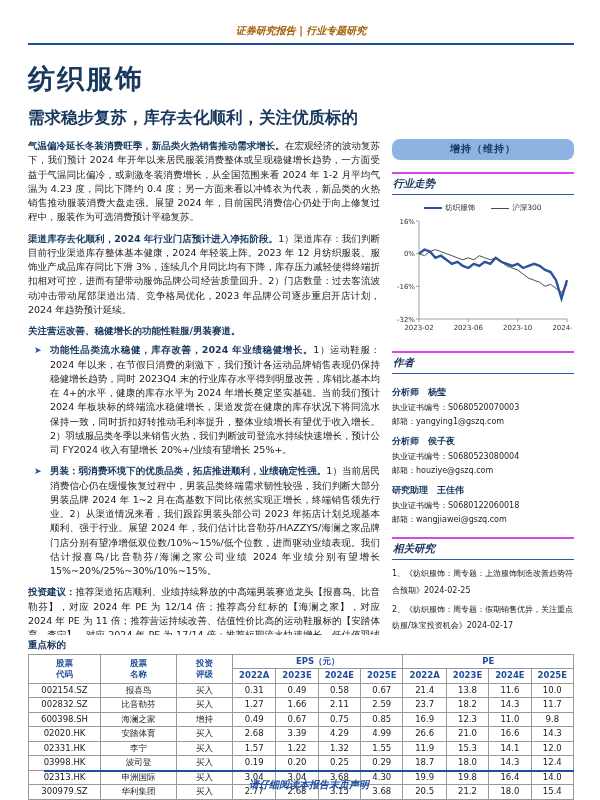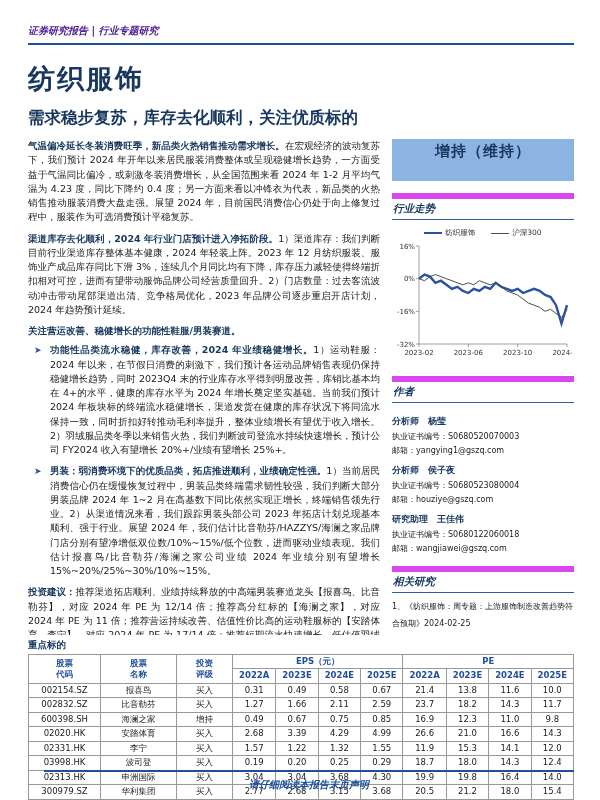--- a/index.html
+++ b/index.html
@@ -1,21 +1,21 @@
 <!DOCTYPE html>
 <html><head>
 <meta charset="utf-8">
 <style>
   * { margin:0; padding:0; box-sizing:border-box; }
   html,body { width:600px; height:800px; background:#fff; overflow:hidden;
     font-family:"DejaVu Sans","Liberation Sans",sans-serif; color:#1a1a1a; }
   .page { width:600px; height:800px; padding:24px 26px 0 28px; position:relative; }
 
   
-  .hdr { text-align:left; color:#4c1d95; }
+  .hdr { text-align:center; color:#a16207; }
   .hdr-cat { font-size:10px; font-weight:bold; font-style:italic; }
   .hdr-date { font-size:9px; font-weight:bold; font-style:italic; margin-top:2px; }
   .hdr-rule { border-bottom:2.5px solid #1f4e9c; margin-top:5px; }
 
   
   .title { margin-top:16px; font-size:27px; font-weight:bold; color:#17375e; letter-spacing:2px; }
   .subtitle { margin-top:10px; font-size:16.5px; font-weight:bold; color:#17375e; }
 
   
   .main-row { display:flex; margin-top:10px; height:496px; overflow:hidden; }
@@ -24,25 +24,25 @@
 
   .para { font-size:9.5px; line-height:1.5; text-align:justify; margin-bottom:7px; }
   .para b.lead { color:#17375e; }
   .para.heading { color:#17375e; font-weight:bold; margin-bottom:5px; }
   .bullet { display:flex; font-size:9.5px; line-height:1.5; margin-bottom:7px; }
   .bullet .marker { width:14px; flex:none; color:#2a52a0; font-size:9px; padding-left:6px; padding-top:1px; }
   .bullet .btext { flex:1; text-align:justify; padding-left:8px; }
   .bullet .btext b.lead { color:#17375e; }
 
   
-  .rating-banner { background:#8db3e2; color:#17375e; font-weight:bold; font-size:15px;
-    text-align:center; padding:3px 0 20px; letter-spacing:1px; }
+  .rating-banner { background:#8db3e2; color:#17375e; font-weight:bold; font-size:10px;
+    text-align:center; padding:3px 0 4px; letter-spacing:1px;border-radius:8px; }
   .side-sec { margin-top:12px; }
   .side-sec-title { color:#17375e; font-weight:bold; font-style:italic; font-size:10.5px;
-    border-top:6px solid #d946ef; border-bottom:1.5px solid #2a5caa; padding:3px 1px 3px; }
+    border-top:2px solid #d946ef; border-bottom:1.5px solid #2a5caa; padding:3px 1px 3px; }
   .chart-wrap { margin-top:8px; }
   .legend { display:flex; justify-content:center; gap:16px; font-size:7.5px; color:#333; margin-bottom:2px; }
   .legend .li { display:flex; align-items:center; gap:3px; }
   .legend .sw { display:inline-block; width:18px; }
   .authors { padding-top:4px; }
   .author { margin-top:8px; }
   .author .who { color:#17375e; font-weight:bold; font-size:9px; margin-bottom:3px; }
   .author .meta { font-size:8px; color:#222; margin-bottom:3px; }
   .research { padding-top:6px; }
   .research .ritem { font-size:8px; color:#222; line-height:2.1; margin-bottom:2px; }

